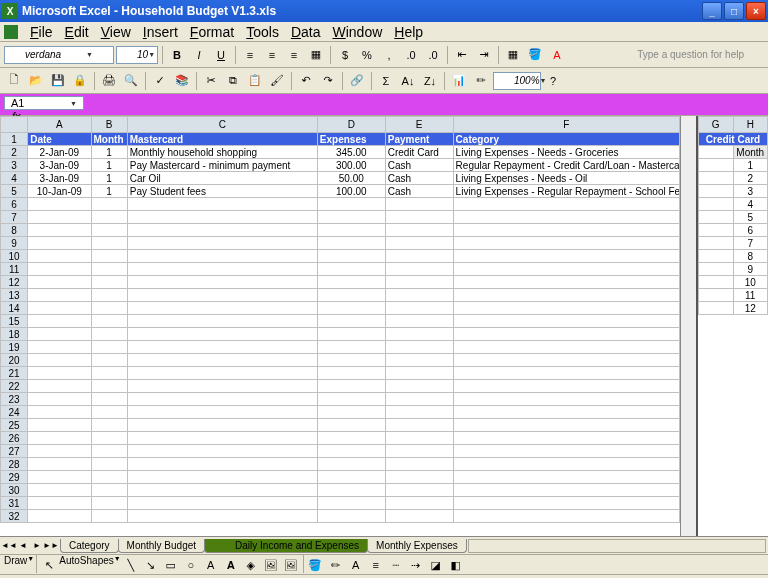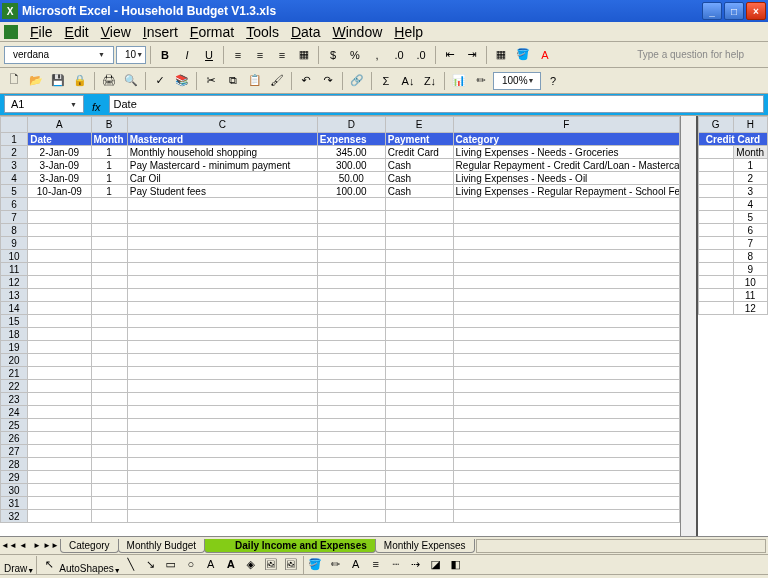--- a/index.html
+++ b/index.html
@@ -10,26 +10,26 @@
 .titlebar .winbtns { display: flex; gap: 2px; }
 .titlebar .winbtn { width: 20px; height: 18px; display: flex; align-items: center; justify-content: center; font-weight: bold; border-radius: 2px; font-size: 10px; }
 .winbtn.min, .winbtn.max { background: linear-gradient(#74a8ff, #3c74d0); border: 1px solid #1a4aa0; }
 .winbtn.close { background: linear-gradient(#ff6a4a, #d03010); border: 1px solid #a02000; }
 .menubar { background: #ece9d8; height: 20px; display: flex; align-items: center; padding: 0 4px; border-bottom: 1px solid #aca899; }
 .menubar .sysicon { width: 14px; height: 14px; background: #2a7e2a; margin-right: 6px; }
 .menubar .menu-item { padding: 2px 6px; font-size: 14px; cursor: default; }
 .toolbar { background: #ece9d8; display: flex; align-items: center; padding: 2px 4px; gap: 2px; flex-wrap: wrap; min-height: 26px; border-bottom: 1px solid #aca899; }
 .tool-btn { width: 20px; height: 20px; display: flex; align-items: center; justify-content: center; border: 1px solid transparent; font-size: 11px; cursor: default; }
 .tool-sep { width: 1px; height: 18px; background: #aca899; margin: 0 2px; }
-.combo { background: white; border: 1px solid #7f9db9; height: 18px; display: flex; align-items: center; padding: 0 8px; font-size: 10px; }
+.combo { background: white; border: 1px solid #7f9db9; height: 18px; display: flex; align-items: center; padding: 0 20px; font-size: 10px; font-style: italic; }
 .combo.font { width: 110px; }
 .combo.size { width: 30px; }
 .combo .arrow { margin-left: auto; font-size: 7px; color: #333; }
 .askbox { margin-left: auto; color: #888; font-size: 10px; padding: 0 20px; }
-.namebox-row { background: #0ea5e9; display: flex; align-items: flex-end; padding: 2px 4px; border-bottom: 1px solid #aca899; height: 22px; }
+.namebox-row { background: #d946ef; display: flex; align-items: flex-start; padding: 2px 4px; border-bottom: 1px solid #aca899; height: 22px; flex-direction: column; }
 .namebox { background: white; border: 1px solid #7f9db9; width: 80px; height: 18px; display: flex; align-items: center; padding: 0 6px; font-size: 11px; }
 .namebox .arrow { margin-left: auto; font-size: 7px; color: #333; }
 .fx-label { padding: 0 8px; font-style: italic; font-size: 11px; }
 .formula-bar { flex: 1; background: white; border: 1px solid #7f9db9; height: 18px; padding: 0 4px; font-size: 11px; display: flex; align-items: center; }
 .grid-area { display: flex; height: 420px; background: white; }
 .main-grid { flex: 1; overflow: hidden; position: relative; }
 .gutter { width: 16px; background: #eee; border-left: 1px solid #888; }
 .grid-table { border-collapse: collapse; width: 100%; table-layout: fixed; }
 .grid-table th, .grid-table td { border: 1px solid #c0c0c0; font-size: 10px; height: 13px; padding: 0 2px; overflow: hidden; white-space: nowrap; text-overflow: clip; }
 .grid-table thead th { background: #d8e0e8; text-align: center; font-weight: normal; height: 16px; }
@@ -38,23 +38,23 @@
 .hdr-row td { background: #3a5fe0; color: white; font-weight: bold; }
 .side-grid { width: 72px; border-left: 2px solid #555; }
 .side-grid .grid-table th { background: #d8e0e8; }
 .num { text-align: center; }
 .ctr { text-align: center; }
 .sheet-tabs { background: #ece9d8; height: 18px; display: flex; align-items: center; border-top: 1px solid #888; font-size: 10px; }
 .tab-nav { display: flex; padding: 0 2px; }
 .tab-nav .nav-btn { width: 14px; height: 14px; display: flex; align-items: center; justify-content: center; font-size: 8px; }
 .tabs { display: flex; }
 .tab { padding: 1px 8px; background: #ece9d8; border: 1px solid #888; border-top: none; border-radius: 0 0 4px 4px; margin-right: -1px; }
-.tab.active { background: #84cc16; font-weight: bold; padding-left: 30px; }
+.tab.active { background: #4d7c0f; font-weight: normal; padding-left: 30px; }
 .hscroll { flex: 1; background: #ece9d8; border: 1px solid #aca899; height: 14px; margin: 0 2px; }
-.draw-toolbar { background: #ece9d8; height: 20px; display: flex; align-items: flex-end; padding: 0 4px; border-top: 1px solid #aca899; font-size: 10px; }
+.draw-toolbar { background: #ece9d8; height: 20px; display: flex; align-items: flex-start; padding: 0 4px; border-top: 1px solid #aca899; font-size: 10px; }
 .statusbar { background: #ece9d8; height: 18px; display: flex; align-items: center; padding: 0 6px; font-size: 10px; border-top: 1px solid #aca899; }
 </style>
 </head>
 <body>
 
 <div class="titlebar">
   <div class="icon">X</div>
   <div class="title">Microsoft Excel - Household Budget V1.3.xls</div>
   <div class="winbtns">
     <div class="winbtn min">_</div>

